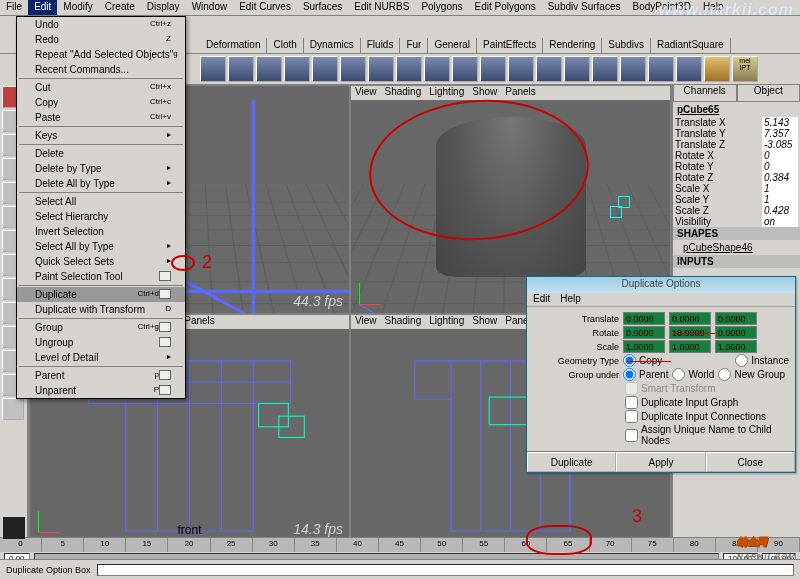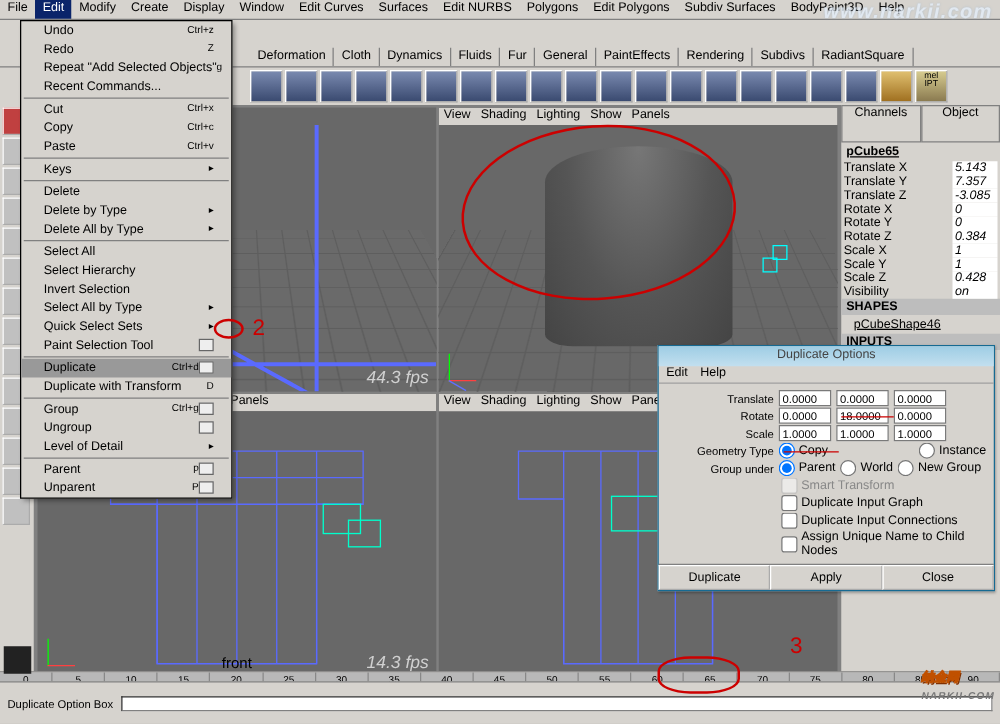--- a/index.html
+++ b/index.html
@@ -29,56 +29,56 @@
   .grid3d { position:absolute; inset:0; background:
      repeating-linear-gradient(0deg,#555 0,#555 1px,transparent 1px,transparent 22px),
      repeating-linear-gradient(90deg,#555 0,#555 1px,transparent 1px,transparent 22px);
      transform:perspective(400px) rotateX(55deg) translateY(30%); opacity:.6; }
   .cyl { position:absolute; left:50%; top:8%; width:150px; height:160px; transform:translateX(-50%);
          background:radial-gradient(ellipse at 50% 0,#777 0,#555 55%,#444 100%); border-radius:50% 50% 15% 15%/18% 18% 6% 6%; }
   .wire { stroke:#5a6aff; stroke-width:1; fill:none; }
   .wiresel { stroke:#00ffcc; stroke-width:1; fill:none; }
   .marker { position:absolute; width:12px; height:12px; border:1px solid #0ff; }
   .channelbox { width:128px; background:#d6d3ce; border-left:1px solid #808080; font-size:9px; }
-  .cb-tabs { display:flex; height:30px; }
+  .cb-tabs { display:flex; height:18px; }
   .cb-tabs span { flex:1; text-align:center; border:1px solid #808080; }
   .cb-name { padding:2px 4px; font-weight:bold;text-decoration:underline; }
   .cb-row { display:flex; justify-content:space-between; padding:0 2px; }
   .cb-row span:last-child { background:#fff; padding:0 2px; min-width:36px; text-align:left;font-style:italic; }
   .cb-head { background:#bdbdbd; padding:1px 4px; font-weight:bold; }
   
   .dropdown { position:absolute; left:16px; top:16px; width:170px; background:#d6d3ce; border:1px solid #000; box-shadow:2px 2px 4px rgba(0,0,0,.4); z-index:20; }
   .dropdown .mi { display:flex; justify-content:space-between; padding:2px 14px 2px 18px; white-space:nowrap; cursor:default; }
   .dropdown .mi .arr { font-size:8px; }
   .dropdown hr { border:none; border-top:1px solid #808080; margin:1px 2px; }
   .boxicon { width:12px; height:10px; border:1px solid #666; display:inline-block; background:#eee; float:right; }
   .redcirc { position:absolute; border:2px solid #c00; border-radius:50%; pointer-events:none; z-index:30; }
   .redline { position:absolute; background:#c00; height:1px; z-index:30; pointer-events:none; }
   
   .dialog { position:absolute; right:4px; top:276px; width:270px; border:1px solid #166a92; background:#d6d3ce; z-index:15; box-shadow:1px 1px 2px rgba(0,0,0,.3);}
   .dlg-title { height:16px; background:linear-gradient(#9ecde4,#c2dfef); color:#444; text-align:center; font-size:10px; padding-top:1px;}
   .dlg-menu { height:14px; display:flex; gap:10px; padding:0 6px; border-bottom:1px solid #a0a0a0; font-size:9px; }
   .dlg-body { padding:4px 6px; }
   .dlg-row { display:flex; align-items:center; margin:1px 0; gap:4px; }
   .dlg-row label { width:86px; text-align:right; font-size:9px; }
-  .dlg-row input[type=text] { width:42px; height:13px; font-size:9px; border:1px solid #7a7a7a; background:#ffffff; padding:0 2px; }
+  .dlg-row input[type=text] { width:42px; height:13px; font-size:9px; border:1px solid #7a7a7a; background:#15803d; padding:0 2px; }
   .dlg-row input.long { width:48px; }
   .dlg-row .slider { flex:1; height:4px; background:#b0b0b0; position:relative; margin-left:2px;}
   .dlg-row .slider::after{content:"";position:absolute;left:6px;top:-4px;width:6px;height:12px;background:#d6d3ce;border:1px solid #666;}
   .dlg-radio { display:flex; align-items:center; gap:3px; font-size:9px; }
   .dlg-check { display:flex; align-items:center; gap:3px; font-size:9px; margin:1px 0 1px 92px;}
   .dlg-btns { display:flex; border-top:1px solid #808080; }
   .dlg-btns button { flex:1; height:20px; background:#d6d3ce; border:1px outset #fff; font-size:10px; cursor:pointer; }
   
   .timeline { position:absolute; left:0; right:0; bottom:16px; height:26px; background:#d6d3ce; border-top:1px solid #808080; font-size:8px; }
   .timeline .ticks { height:14px; background:#b8b8b8; display:flex; }
   .timeline .ticks span { flex:1; text-align:center; border-right:1px solid #888; font-size:8px; padding-top:1px; }
   .timeline .range { height:10px; display:flex; align-items:center; gap:4px; padding:0 4px; }
   .timeline .range div { height:8px; border:1px inset #888; background:#fff; padding:0 4px; font-size:8px;}
-  .statusbar { position:absolute; left:0; right:0; bottom:0; height:34px; background:#d6d3ce; border-top:1px solid #808080; display:flex; align-items:center; padding:0 6px; gap:6px;text-align:center; }
+  .statusbar { position:absolute; left:0; right:0; bottom:0; height:20px; background:#d6d3ce; border-top:1px solid #808080; display:flex; align-items:center; padding:0 6px; gap:6px;text-align:center; }
   .statusbar .sb-label { font-size:9px; }
   .statusbar .sb-field { flex:1; height:12px; background:#fff; border:1px inset #808080; }
   .icon-row { position:absolute; top:16px; left:0; right:0; height:22px; background:#14532d; border-bottom:1px solid #808080; display:flex; gap:2px; padding:1px 4px; overflow:hidden;margin-top:46px;}
   .icon-row div { width:20px; height:18px; background:#c8c8c8; border:1px outset #fff; flex:0 0 20px;}
   .watermark { position:absolute; right:6px; top:1px; color:#e4eef9; font-style:italic; font-size:16px; font-weight:bold; letter-spacing:1px; opacity:.8; text-shadow:0 0 2px #abc;}
   .logobar { position:absolute; right:4px; bottom:18px; font-size:26px; font-weight:900; font-style:italic;
              color:#ff9a00; -webkit-text-stroke:1px #c05000; text-shadow:1px 1px 0 #803000; z-index:40; }
   .logobar small { display:block; font-size:8px; color:#777; text-align:center; -webkit-text-stroke:0; text-shadow:none; letter-spacing:1px;}
   .ann-3 { position:absolute; color:#c00; font-size:18px; z-index:30; }
   .maya-logo { position:absolute; left:3px; bottom:40px; width:22px; height:22px; background:#222; z-index:5;}

